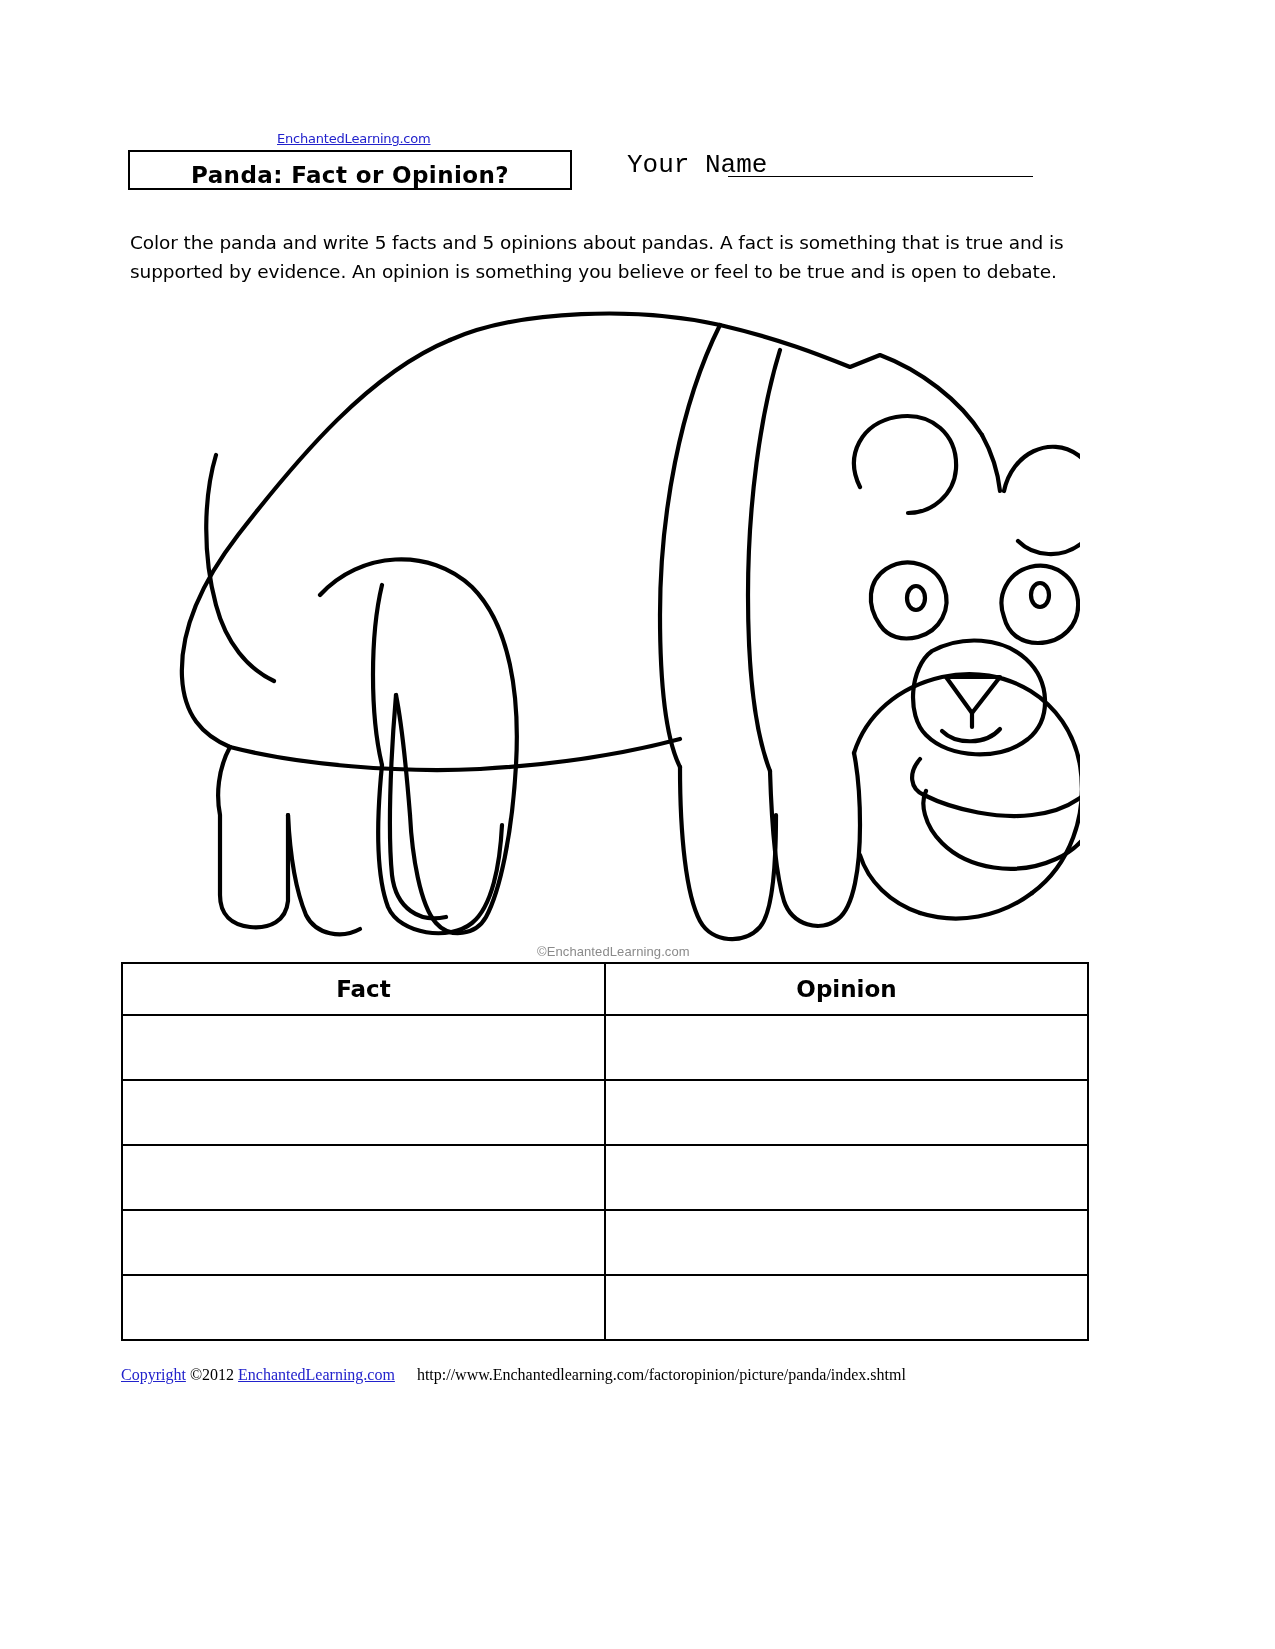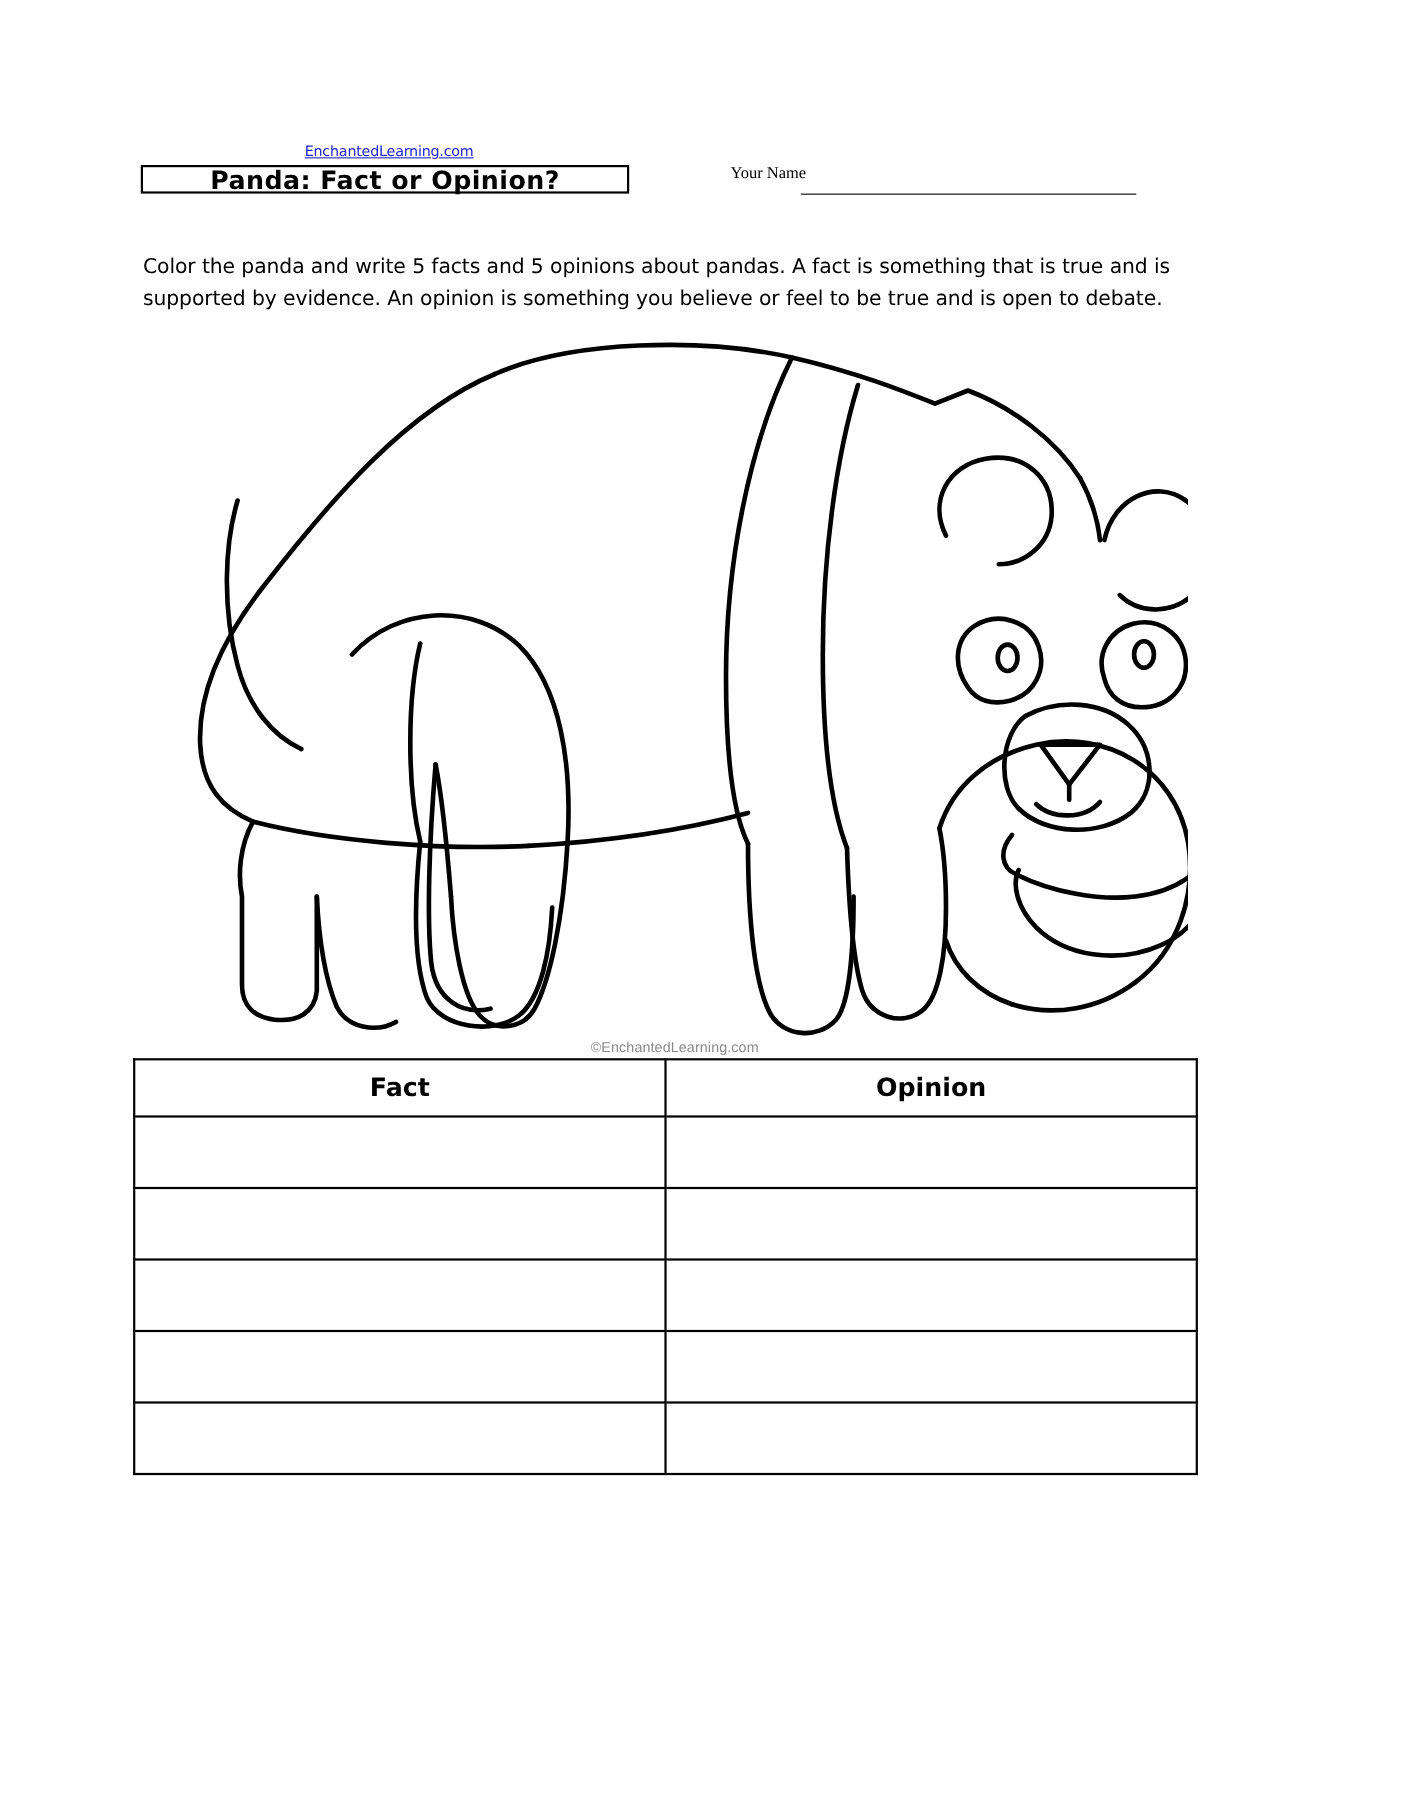--- a/index.html
+++ b/index.html
@@ -33,40 +33,40 @@
     color: #2222cc;
     text-decoration: underline;
     letter-spacing: -0.2px;
   }
 
   .title-box {
     position: absolute;
     left: 128px;
     top: 150px;
     width: 444px;
-    height: 26px;
+    height: 40px;
     border: 2px solid #000;
     box-sizing: border-box;
     display: flex;
-    align-items: flex-start;
+    align-items: flex-end;
     justify-content: center;
   }
   .title-text {
     font-family: "DejaVu Sans", sans-serif;
     font-size: 23px;
     font-weight: bold;
     letter-spacing: 0.4px;
   }
 
   .name-label {
     position: absolute;
-    left: 664px;
+    left: 627px;
     top: 150px;
-    font-family: Liberation Serif, serif;
-    font-size: 15px;
+    font-family: Liberation Mono, monospace;
+    font-size: 26px;
   }
   .name-rule {
     position: absolute;
     left: 728px;
     top: 176px;
     width: 305px;
     border-bottom: 1.6px solid #000;
   }
 
   
@@ -295,14 +295,20 @@
         <td></td>
         <td></td>
       </tr>
       <tr>
         <td></td>
         <td></td>
       </tr>
     </tbody>
   </table>
 
+  <div class="footer">
+    <a href="#">Copyright</a>
+    <span>©2012</span>
+    <a href="#">EnchantedLearning.com</a>
+    <span class="url">http://www.Enchantedlearning.com/factoropinion/picture/panda/index.shtml</span>
+  </div>
 
 </div>
 
 </body></html>

